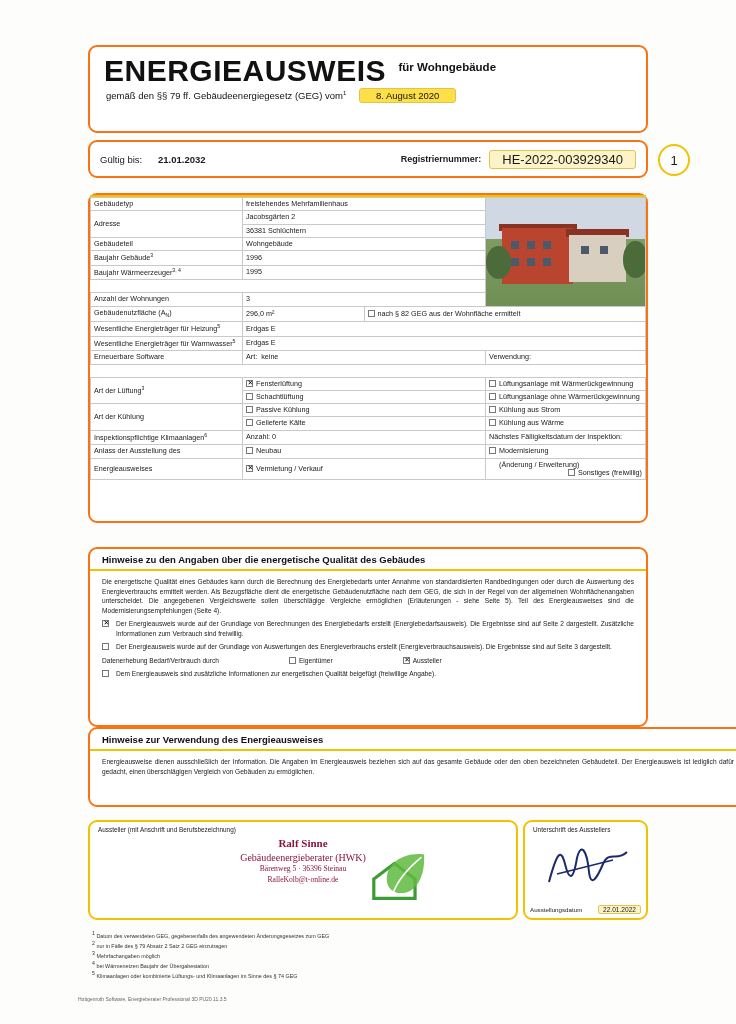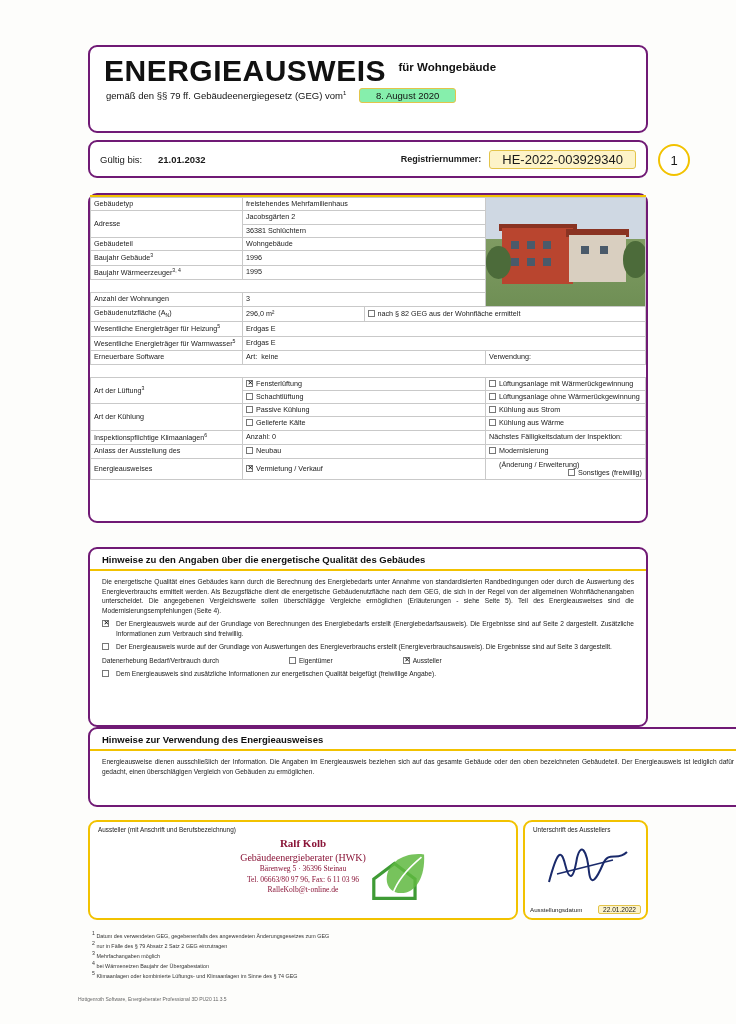--- a/index.html
+++ b/index.html
@@ -11,21 +11,21 @@
     color:#1a1a1a;
     position:relative;
     overflow:hidden;
   }
   .page {
     position:absolute; inset:0;
     background:#fdfdfb;
   }
   
   .ybox {
-    border:2px solid #701a75;
+    border:2px solid #f97316;
     border-radius:9px;
     background:#ffffff;
     position:absolute;
   }
   .yhead {
     font-size:9.5px;
     font-weight:bold;
     color:#111;
     padding:4px 9px 3px 9px;
   }
@@ -38,21 +38,21 @@
   .title-sub {
     font-size:11.5px; font-weight:bold; color:#111;
     display:inline-block; padding-left:8px; vertical-align:10px;
   }
   .title-law {
     font-size:9.5px; padding:2px 0 0 16px; color:#111;
   }
   .title-law sup { font-size:6px; }
   .date-pill {
     display:inline-block;
-    background:#86efac;
+    background:#fde047;
     border:1px solid #e3c44a;
     border-radius:3px;
     padding:1px 16px;
     margin-left:10px;
     font-size:9.5px;
   }
   
   #valid-box { left:88px; top:140px; width:560px; height:38px; }
   .valid-row { display:flex; align-items:center; height:100%; padding:0 10px; font-size:9.5px; }
   .valid-row .lbl { width:58px; }
@@ -303,24 +303,23 @@
     <div class="hint-title">Hinweise zur Verwendung des Energieausweises</div>
     <div class="hr-y"></div>
     <div class="hint-body">
       <p>Energieausweise dienen ausschließlich der Information. Die Angaben im Energieausweis beziehen sich auf das gesamte Gebäude oder den oben bezeichneten Gebäudeteil. Der Energieausweis ist lediglich dafür gedacht, einen überschlägigen Vergleich von Gebäuden zu ermöglichen.</p>
     </div>
   </div>
 
   <div id="sig-left">
     <div class="sig-label">Aussteller (mit Anschrift und Berufsbezeichnung)</div>
     <div class="issuer">
-      <div class="nm">Ralf Kolb</div>
+      <div class="nm">Ralf Sinne</div>
       <div>Gebäudeenergieberater (HWK)</div>
       <div class="sm">Bärenweg 5 · 36396 Steinau</div>
-      <div class="sm">Tel. 06663/80 97 96, Fax: 6 11 03 96</div>
       <div class="sm">RalleKolb@t-online.de</div>
     </div>
     <svg class="leaf" viewBox="0 0 100 90">
       <path d="M14 78 L14 48 L46 24 L78 48 L78 78 Z" fill="none" stroke="#3f9b35" stroke-width="5"></path>
       <path d="M92 10 C60 6 34 24 34 48 C34 62 44 70 56 70 C80 70 94 44 92 10 Z" fill="#5fb83f" opacity=".85"></path>
       <path d="M88 14 C64 34 50 52 44 70" fill="none" stroke="#ffffff" stroke-width="2.5"></path>
     </svg>
   </div>
 
   <div id="sig-right">

